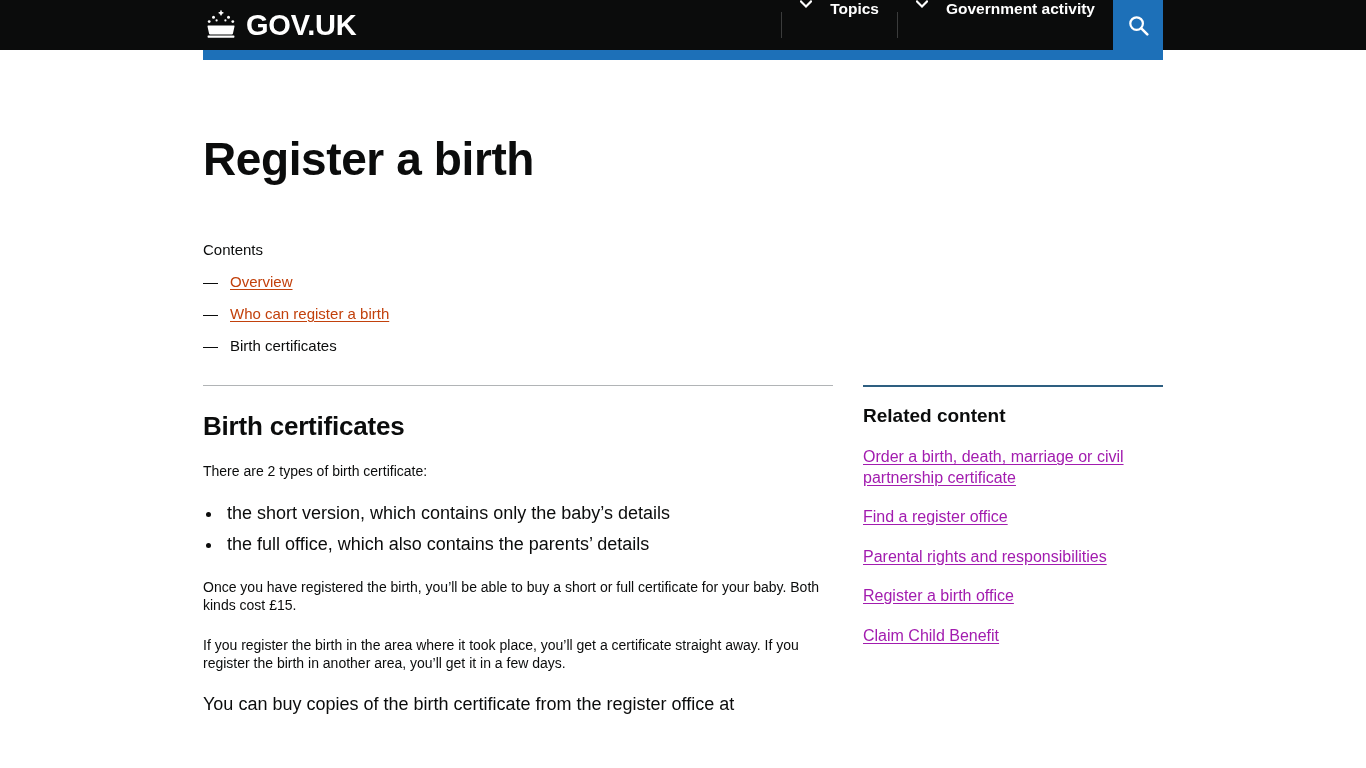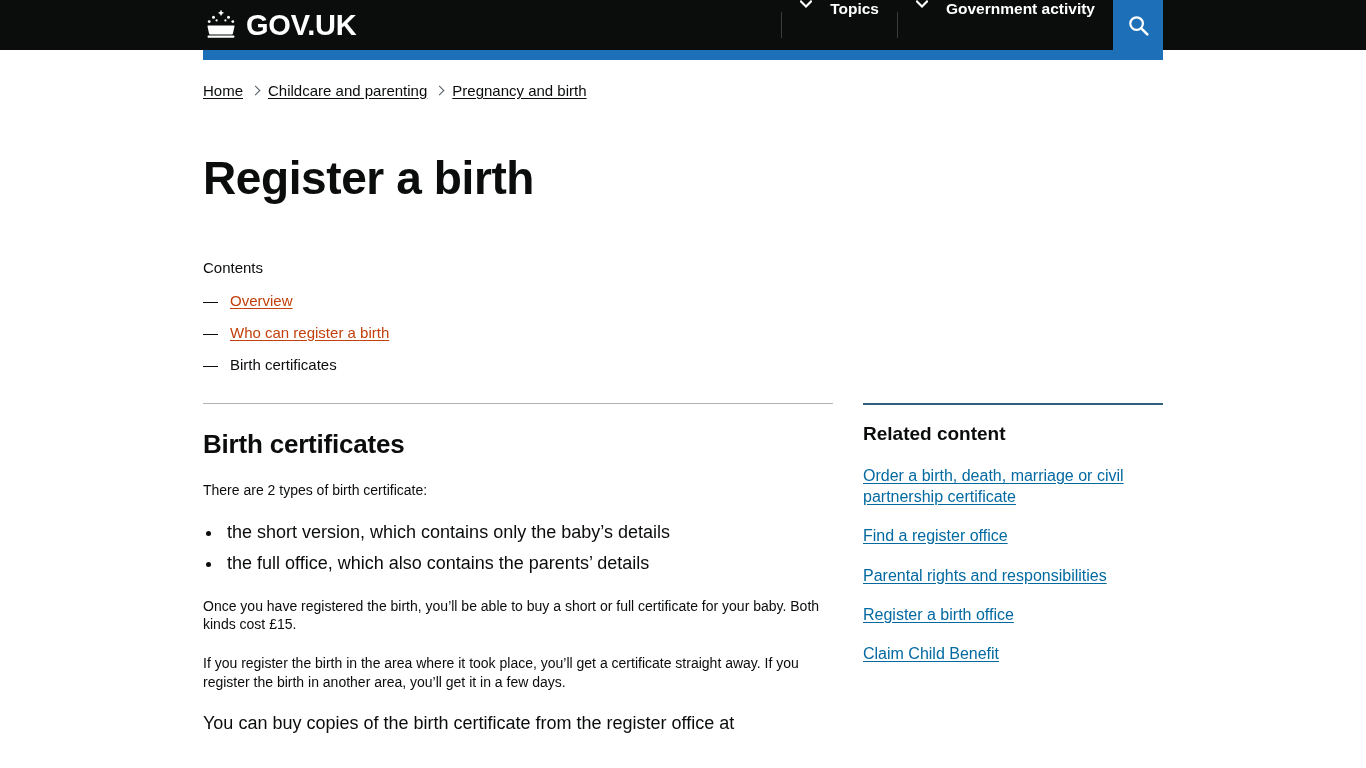--- a/index.html
+++ b/index.html
@@ -209,21 +209,21 @@
   }
   .side-heading {
     font-size: 19px;
     line-height: 1.2;
     font-weight: bold;
     margin-bottom: 20px;
   }
   .side-list { list-style: none; }
   .side-item { margin-bottom: 19px; }
   .side-link {
-    color: #0369a1;
+    color: #a21caf;
     text-decoration: underline;
     text-underline-offset: 2px;
     font-size: 16px;
     line-height: 1.28;
   }
 </style>
 </head>
 <body>
 
 <header class="gov-header">
@@ -290,27 +290,20 @@
     </nav>
   </div>
 </header>
 
 <div class="header-accent-wrap">
   <div class="header-accent"></div>
 </div>
 
 <div class="container">
 
-  <nav class="breadcrumbs">
-    <a class="breadcrumb-link" href="#">Home</a>
-    <span class="breadcrumb-sep"></span>
-    <a class="breadcrumb-link" href="#">Childcare and parenting</a>
-    <span class="breadcrumb-sep"></span>
-    <a class="breadcrumb-link" href="#">Pregnancy and birth</a>
-  </nav>
 
   <h1 class="page-title">Register a birth</h1>
 
   <div class="contents">
     <div class="contents-heading">Contents</div>
     <ul class="contents-list">
       <li class="contents-item">
         <span class="contents-dash">—</span>
         <a class="contents-link" href="#">Overview</a>
       </li>

